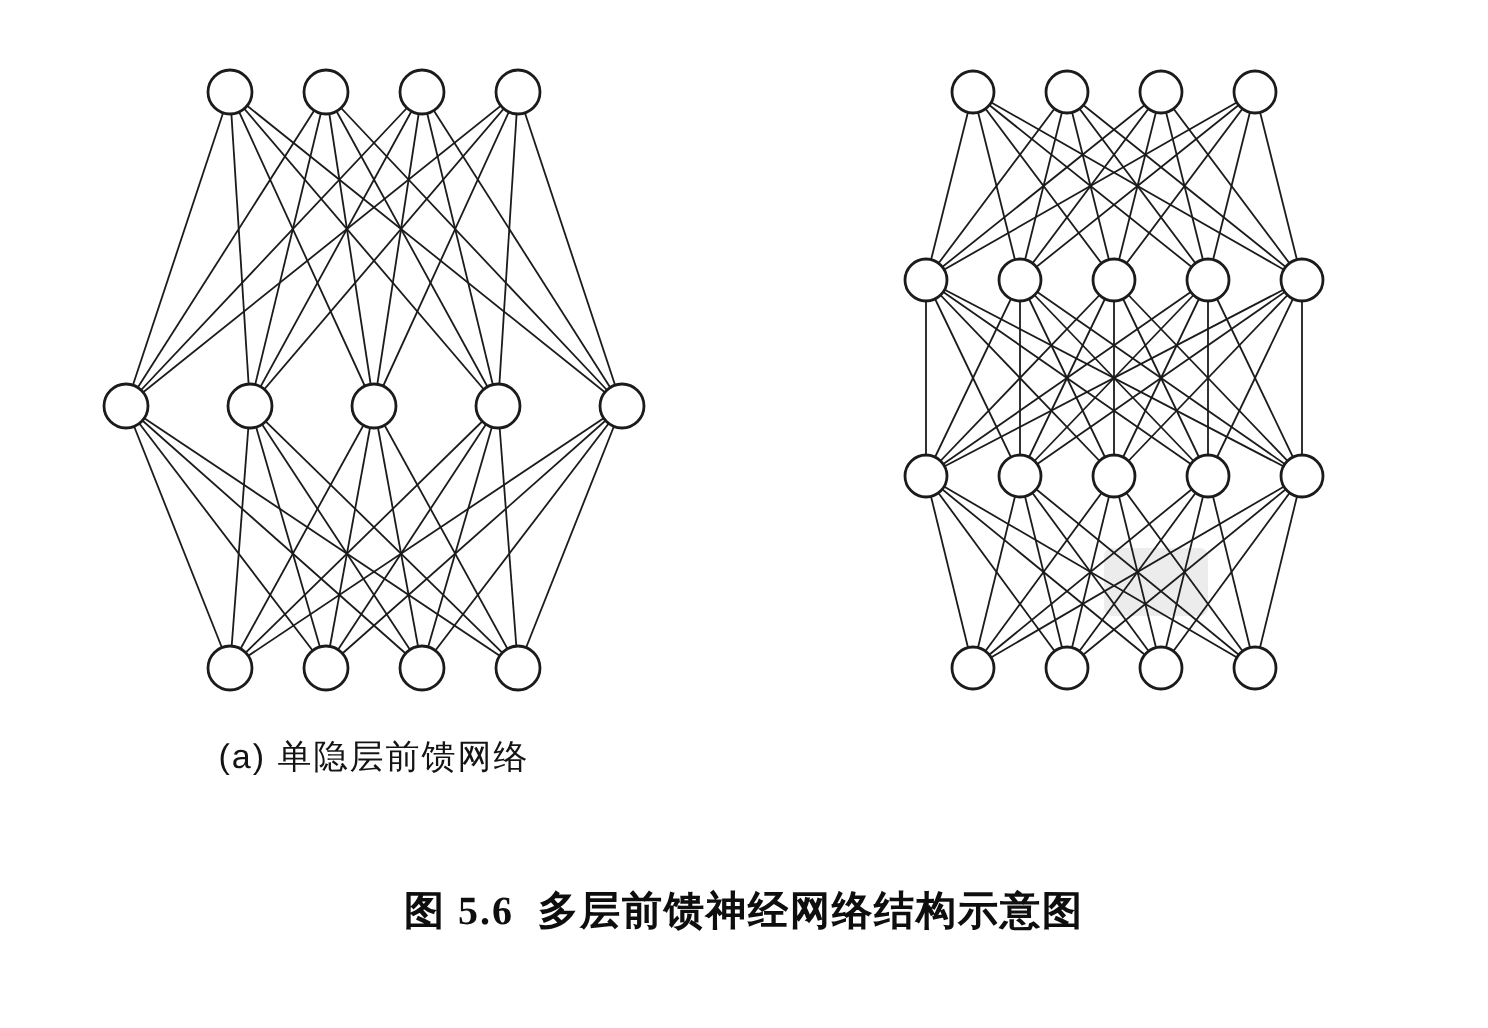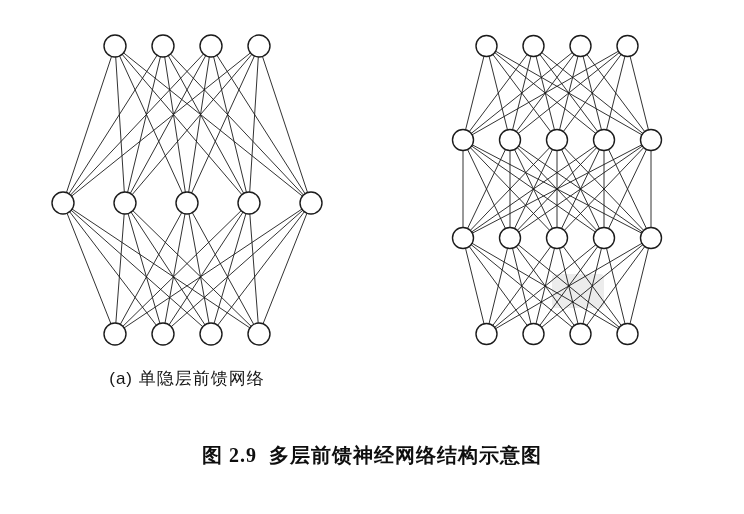--- a/index.html
+++ b/index.html
@@ -205,16 +205,16 @@
           <circle cx="94.5" cy="316" r="10.5" fill="#ffffff" stroke="#1b1b1b" stroke-width="1.4"></circle>
           <circle cx="141.5" cy="316" r="10.5" fill="#ffffff" stroke="#1b1b1b" stroke-width="1.4"></circle>
           <circle cx="188.5" cy="316" r="10.5" fill="#ffffff" stroke="#1b1b1b" stroke-width="1.4"></circle>
           <circle cx="235.5" cy="316" r="10.5" fill="#ffffff" stroke="#1b1b1b" stroke-width="1.4"></circle>
         </svg>
     </figure>
 
   </div>
 
   <div class="figure-caption">
-    <span class="caption-num">图 2.9</span><span class="caption-title">多层前馈神经网络结构示意图</span>
+    <span class="caption-num">图 5.6</span><span class="caption-title">多层前馈神经网络结构示意图</span>
   </div>
 
 </div>
 
 </body></html>

